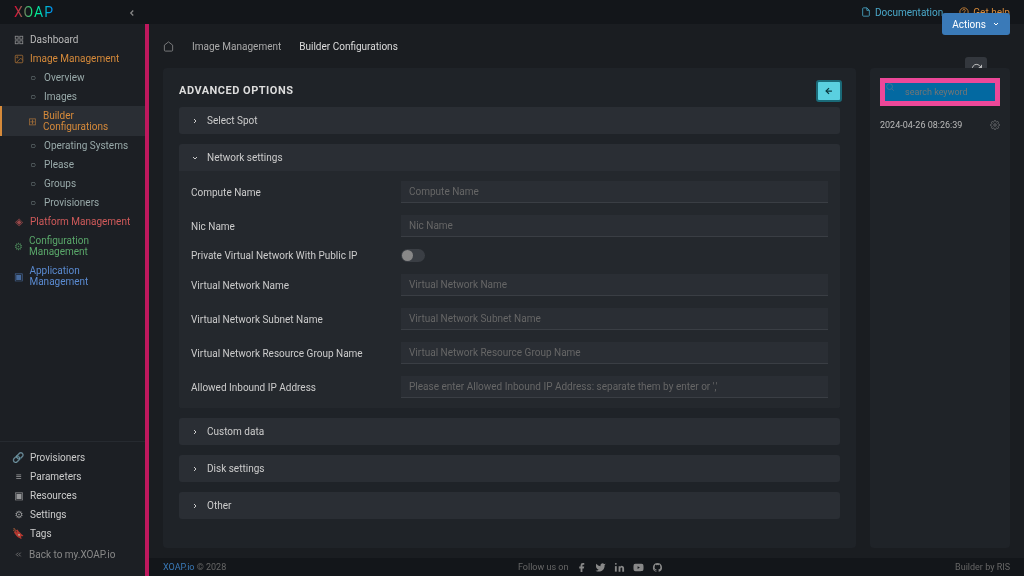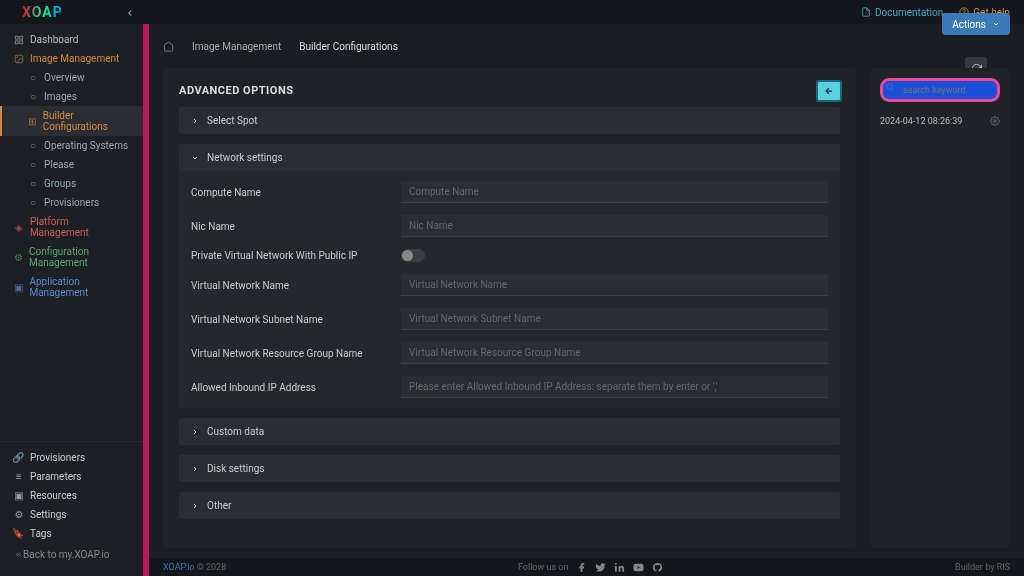--- a/index.html
+++ b/index.html
@@ -1,37 +1,37 @@
 <!DOCTYPE html>
 <html><head>
 <meta charset="utf-8">
 <style>
 * { margin: 0; padding: 0; box-sizing: border-box; font-family: -apple-system, BlinkMacSystemFont, "Segoe UI", Roboto, sans-serif; }
 body { background: #1a1d21; color: #aaa; font-size: 11px; width: 1024px; height: 576px; overflow: hidden; position: relative; }
 
 .top-header { height: 24px; display: flex; align-items: center; justify-content: space-between; padding: 0 14px; background: #13161a; }
-.logo { font-weight: bold; font-size: 14px; background: linear-gradient(90deg,#e03,#0f8,#08f); -webkit-background-clip: text; background-clip: text; color: transparent; letter-spacing: 1px; margin-left: 8px; }
+.logo { font-weight: normal; font-size: 14px; background: linear-gradient(90deg,#e03,#0f8,#08f); -webkit-background-clip: text; background-clip: text; color: transparent; letter-spacing: 1px; }
 .top-right { display: flex; gap: 16px; align-items: center; }
 .top-link { color: #4aa8c9; font-size: 10px; display: flex; align-items: center; gap: 4px; cursor: pointer; }
 .top-link.orange { color: #d68a3a; }
 
-.sidebar { position: absolute; left: 0; top: 24px; bottom: 0; width: 149px; background: #1c1f24; border-right: 6px solid #be185d; display: flex; flex-direction: column; }
+.sidebar { position: absolute; left: 0; top: 24px; bottom: 0; width: 149px; background: #1c1f24; border-right: 4px solid #be185d; display: flex; flex-direction: column; }
 .collapse-handle { position: absolute; right: 4px; top: -16px; width: 14px; height: 14px; color: #888; cursor: pointer; }
 .nav { flex: 1; overflow: auto; padding-top: 6px; }
 .nav-item { display: flex; align-items: center; gap: 6px; padding: 4px 14px; font-size: 10px; color: #ccc; cursor: pointer; }
 .nav-item.sub { padding-left: 28px; color: #9aa; font-size: 10px; }
 .nav-item.section { color: #bbb; }
 .nav-item.active { background: #2a2e34; color: #d68a3a; border-left: 2px solid #d68a3a; padding-left: 26px; }
 .nav-item.section-active { color: #d68a3a; }
 .nav-item.red { color: #d05a5a; }
 .nav-item.green { color: #5aa86a; }
 .nav-item.blue { color: #5a8ad0; }
 .nav-icon { width: 10px; height: 10px; display: inline-flex; align-items: center; justify-content: center; opacity: .7; }
 .sidebar-bottom { padding: 6px 0 10px; border-top: 1px solid #262a30; }
-.back-link { padding: 6px 14px; font-size: 10px; color: #888; cursor: pointer; display: flex; gap: 0; align-items: center; }
+.back-link { padding: 6px 14px; font-size: 10px; color: #888; cursor: pointer; display: flex; gap: 6px; align-items: center; }
 
 .main { position: absolute; left: 149px; right: 0; top: 24px; bottom: 18px; display: flex; flex-direction: column; }
 .topbar { height: 44px; display: flex; align-items: center; justify-content: space-between; padding: 0 14px; }
 .breadcrumb { display: flex; align-items: center; gap: 18px; font-size: 10px; color: #aaa; }
 .breadcrumb .bc-item { cursor: pointer; }
 .breadcrumb .bc-item.active { color: #ddd; }
 .home-icon { width: 11px; height: 11px; opacity: .7; }
 .topbar-right { display: flex; gap: 22px; align-items: center; flex-direction: column; }
 .btn { height: 22px; border-radius: 3px; display: inline-flex; align-items: center; justify-content: center; font-size: 10px; cursor: pointer; border: none; }
 .btn-add { width: 22px; background: #3a9a5a; color: #fff; }
@@ -49,21 +49,21 @@
 
 .acc { background: #2a2e34; border-radius: 3px; overflow: hidden; }
 .acc-head { display: flex; align-items: center; gap: 8px; padding: 8px 12px; font-size: 10px; color: #ccc; cursor: pointer; }
 .acc-body { background: #24282d; padding: 10px 12px; display: grid; grid-template-columns: 210px 1fr; row-gap: 12px; align-items: center; }
 .acc-body .lbl { font-size: 10px; color: #ccc; }
 .acc-body input[type=text] { width: 100%; background: #2a2e34; border: none; border-bottom: 1px solid #3a3e44; padding: 5px 8px; font-size: 10px; color: #ccc; outline: none; }
 .acc-body input::placeholder { color: #666; }
 .toggle { width: 24px; height: 13px; background: #3a3e44; border-radius: 7px; position: relative; cursor: pointer; }
 .toggle::after { content: ""; width: 11px; height: 11px; background: #888; border-radius: 50%; position: absolute; left: 1px; top: 1px; }
 
-.side-panel input.search { width: 100%; background: #1d4ed8; border: 3px solid #ec4899; border-radius: 9px; padding: 4px 6px 4px 20px; font-size: 9px; color: #ccc; }
+.side-panel input.search { width: 100%; background: #0369a1; border: 5px solid #ec4899; border-radius: 0; padding: 4px 6px 4px 20px; font-size: 9px; color: #ccc; }
 .side-head { display: flex; align-items: center; justify-content: space-between; font-size: 9px; color: #aaa; padding: 8px 0 4px; }
 .side-head .icons { display: flex; gap: 6px; opacity: .6; }
 .side-row { font-size: 9px; color: #bbb; padding: 4px 0; display: flex; justify-content: space-between; align-items: center; }
 .side-row .gear { opacity: .5; }
 .search-wrap { position: relative; }
 .search-wrap .sicon { position: absolute; left: 5px; top: 4px; opacity: .5; }
 
 .footer { position: absolute; left: 149px; right: 0; bottom: 0; height: 18px; display: flex; align-items: center; justify-content: space-between; padding: 0 14px; font-size: 9px; color: #666; background: #13161a; }
 .footer .brand { color: #3a7ab8; }
 .footer .social { display: flex; gap: 8px; align-items: center; }
@@ -312,21 +312,21 @@
 
     <div class="panel side-panel">
       <div class="search-wrap">
         <svg class="sicon" width="10" height="10" viewBox="0 0 24 24" fill="none" stroke="#888" stroke-width="2">
             <circle cx="11" cy="11" r="7"></circle>
             <line x1="21" y1="21" x2="17" y2="17"></line>
           </svg>
         <input class="search" type="text" placeholder="search keyword" style="">
       </div>
       <div class="side-row">
-        <span>2024-04-12 08:26:39</span>
+        <span>2024-04-26 08:26:39</span>
         <svg class="gear" width="10" height="10" viewBox="0 0 24 24" fill="none" stroke="currentColor" stroke-width="2">
             <circle cx="12" cy="12" r="3"></circle>
             <path d="M19.4 15a1.65 1.65 0 0 0 .33 1.82l.06.06a2 2 0 1 1-2.83 2.83l-.06-.06a1.65 1.65 0 0 0-1.82-.33 1.65 1.65 0 0 0-1 1.51V21a2 2 0 1 1-4 0v-.09a1.65 1.65 0 0 0-1-1.51 1.65 1.65 0 0 0-1.82.33l-.06.06a2 2 0 1 1-2.83-2.83l.06-.06a1.65 1.65 0 0 0 .33-1.82 1.65 1.65 0 0 0-1.51-1H3a2 2 0 1 1 0-4h.09a1.65 1.65 0 0 0 1.51-1 1.65 1.65 0 0 0-.33-1.82l-.06-.06a2 2 0 1 1 2.83-2.83l.06.06a1.65 1.65 0 0 0 1.82.33h0a1.65 1.65 0 0 0 1-1.51V3a2 2 0 1 1 4 0v.09a1.65 1.65 0 0 0 1 1.51h0a1.65 1.65 0 0 0 1.82-.33l.06-.06a2 2 0 1 1 2.83 2.83l-.06.06a1.65 1.65 0 0 0-.33 1.82v0a1.65 1.65 0 0 0 1.51 1H21a2 2 0 1 1 0 4h-.09a1.65 1.65 0 0 0-1.51 1z"></path>
           </svg>
       </div>
     </div>
   </div>
 </div>
 
 <div class="footer">

